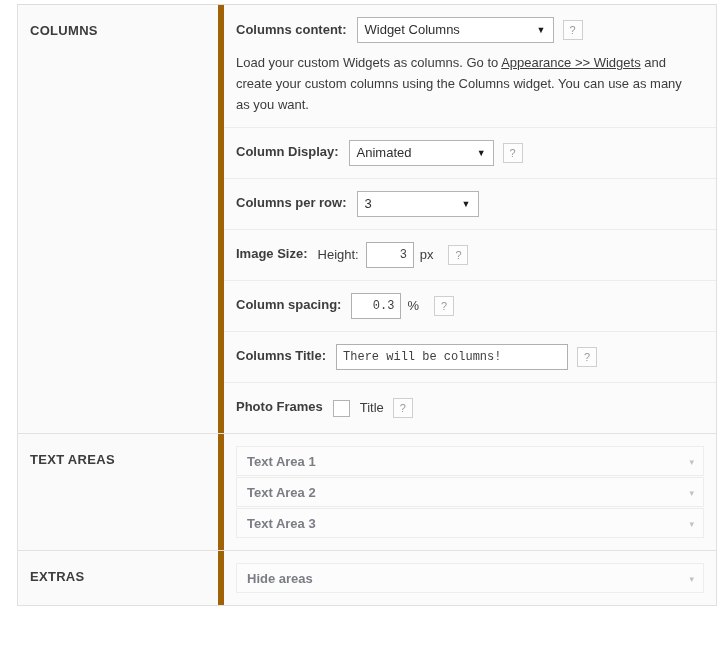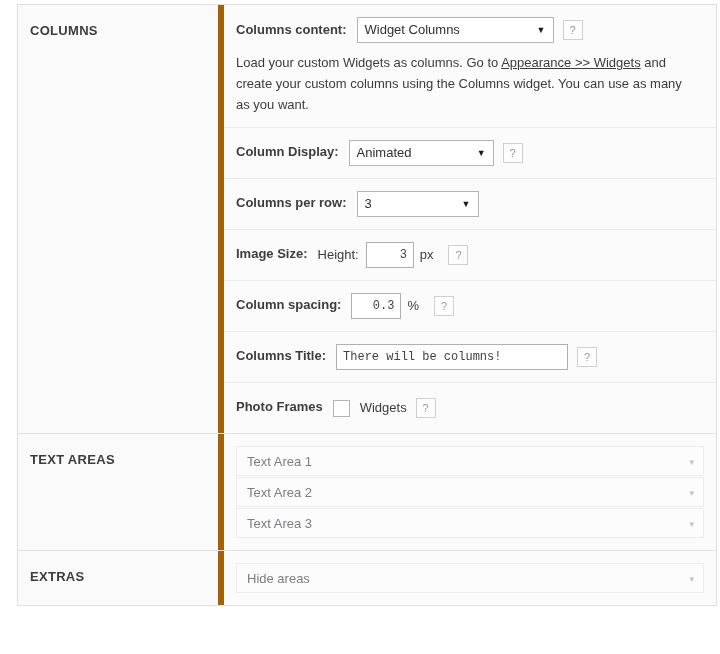--- a/index.html
+++ b/index.html
@@ -215,21 +215,21 @@
     box-sizing: border-box;
     height: 30px;
     border: 1px solid #ededed;
     background: #fcfcfc;
     margin-bottom: 1px;
     cursor: pointer;
   }
   .acc:last-child { margin-bottom: 0; }
   .acc-label {
     font-size: 13px;
-    font-weight: normal;
+    font-weight: bold;
     color: #7b7d84;
     line-height: 29px;
     padding-left: 10px;
   }
   .acc-caret {
     position: absolute;
     right: 9px;
     top: 0;
     line-height: 30px;
     font-size: 9px;
@@ -304,21 +304,21 @@
         <div class="opt-control">
           <input class="txt txt-title" type="text" value="There will be columns!" style="">
           <span class="help">?</span>
         </div>
       </div>
 
       <div class="opt-row">
         <div class="opt-label">Photo Frames</div>
         <div class="opt-control">
           <span class="cbox"></span>
-          <span class="cbox-label">Widgets</span>
+          <span class="cbox-label">Title</span>
           <span class="help">?</span>
         </div>
       </div>
 
     </div>
   </div>
 
   <div class="section">
     <div class="section-head">
       <div class="section-title">TEXT AREAS</div>

